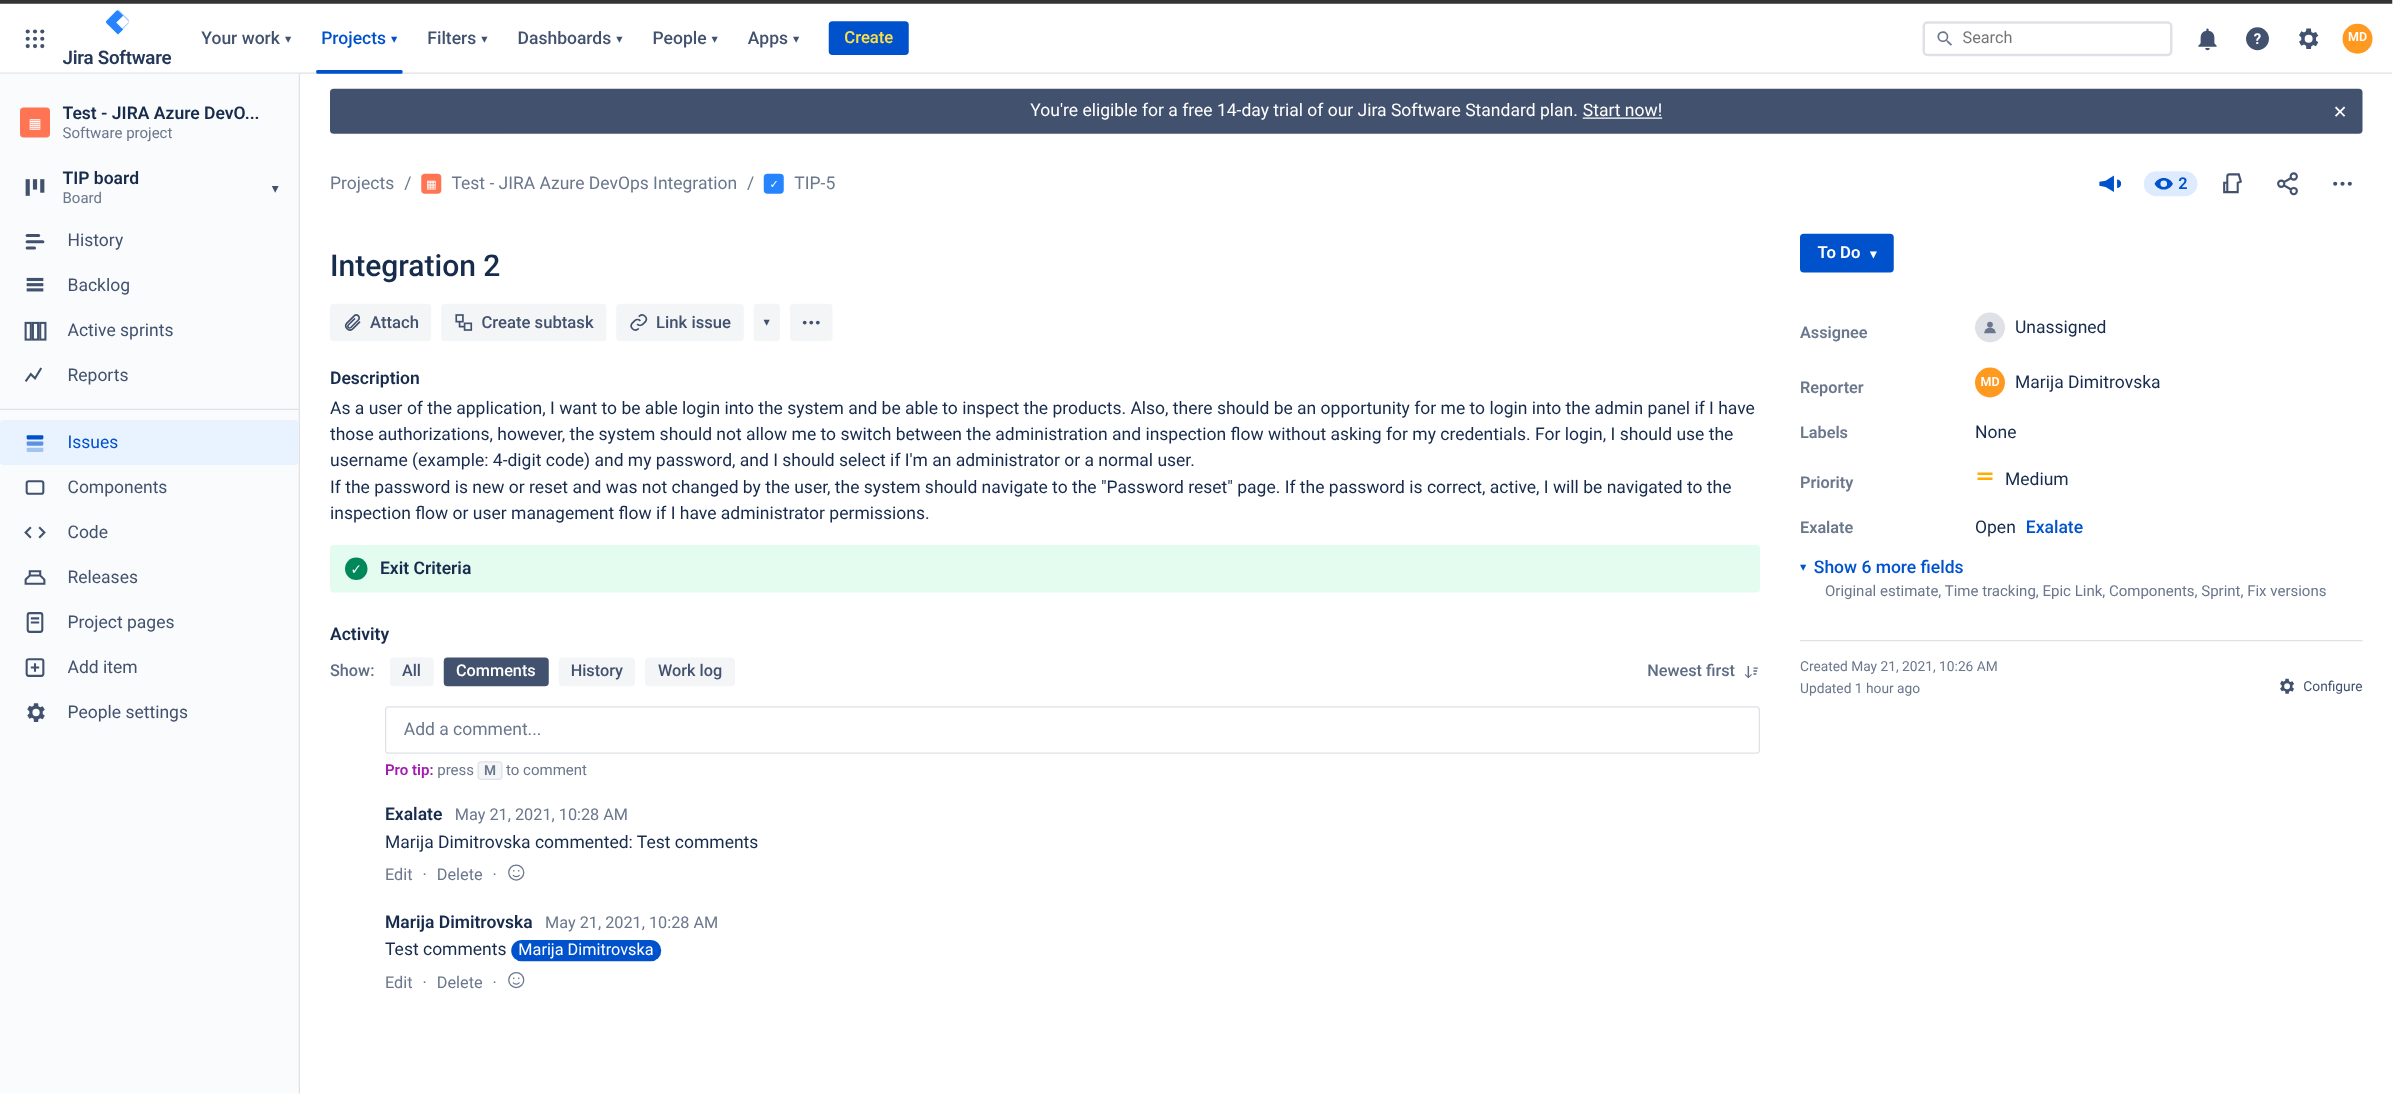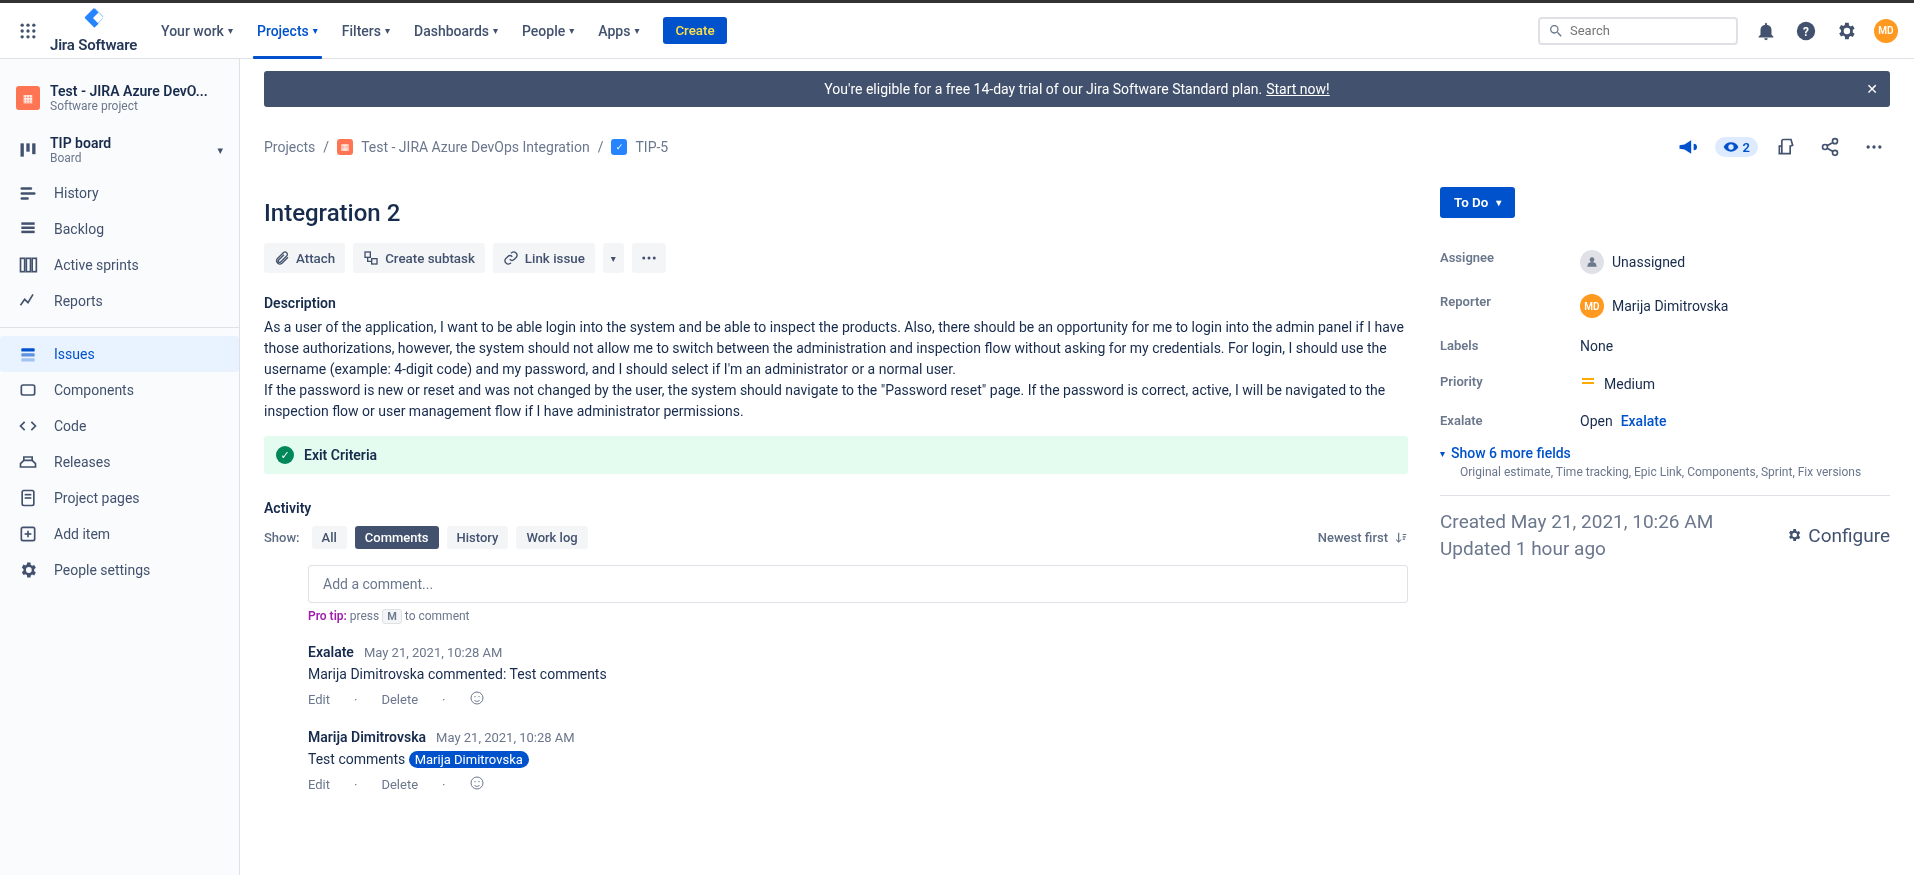--- a/index.html
+++ b/index.html
@@ -84,36 +84,36 @@
 .pro-tip .kbd { display: inline-block; background: #F4F5F7; border: 1px solid #dfe1e6; border-radius: 3px; padding: 0 4px; font-weight: 600; font-size: 11px; }
 .pro-tip b { font-weight: 600; color: #a21caf; }
 
 .comment { display: flex; gap: 12px; margin-top: 20px; }
 .comment-body { flex: 1; }
 .comment-head { display: flex; gap: 10px; align-items: center; }
 .comment-author { font-weight: 600; }
 .comment-date { font-size: 13px; color: #6B778C; }
 .comment-text { margin-top: 6px; color: #172B4D; }
 .mention { background: #0052CC; color: #fff; padding: 1px 6px; border-radius: 10px; font-size: 13px; }
-.comment-acts { display: flex; gap: 24px; align-items: center; margin-top: 8px; font-size: 13px; color: #6B778C; }
+.comment-acts { display: flex; gap: 8px; align-items: center; margin-top: 8px; font-size: 13px; color: #6B778C; }
 .comment-acts span.link { cursor: pointer; }
 .dot { color: #6B778C; }
 .react-icon { cursor: pointer; color: #6B778C; }
 
 .status-btn { background: #0052CC; color: #fff; border: none; padding: 8px 14px; border-radius: 3px; font-weight: 600; display: flex; align-items: center; gap: 8px; cursor: pointer; }
 .details-grid { margin-top: 22px; }
-.detail-row { display: flex; align-items: flex-start; padding: 10px 0; }
+.detail-row { display: flex; align-items: flex-end; padding: 10px 0; }
 .detail-label { width: 140px; color: #6B778C; font-size: 13px; font-weight: 600; }
 .detail-val { flex: 1; display: flex; align-items: center; gap: 8px; }
 .unassigned-avatar { width: 24px; height: 24px; border-radius: 50%; background: #DFE1E6; display: flex; align-items: center; justify-content: center; color: #6B778C; }
 .prio-icon { color: #FFAB00; font-weight: bold; }
 .exalate-link { color: #0052CC; font-weight: 500; cursor: pointer; }
 .show-more-link { color: #0052CC; font-weight: 500; cursor: pointer; display: flex; align-items: center; gap: 6px; margin-top: 6px; }
 .show-more-sub { font-size: 12px; color: #6B778C; margin-left: 20px; margin-top: 4px; }
-.meta-row { border-top: 1px solid #dfe1e6; margin-top: 16px; padding-top: 14px; display: flex; justify-content: space-between; align-items: center; color: #6B778C; font-size: 19px; }
+.meta-row { border-top: 1px solid #dfe1e6; margin-top: 32px; padding-top: 14px; display: flex; justify-content: space-between; align-items: flex-end; color: #6B778C; font-size: 11px; }
 .configure { display: flex; align-items: center; gap: 6px; color: #42526E; cursor: pointer; }
 svg { flex-shrink: 0; }
 </style>
 </head>
 <body>
 
 <div class="topbar-strip"></div>
 
 <div class="top-nav">
   <div class="apps-btn">

